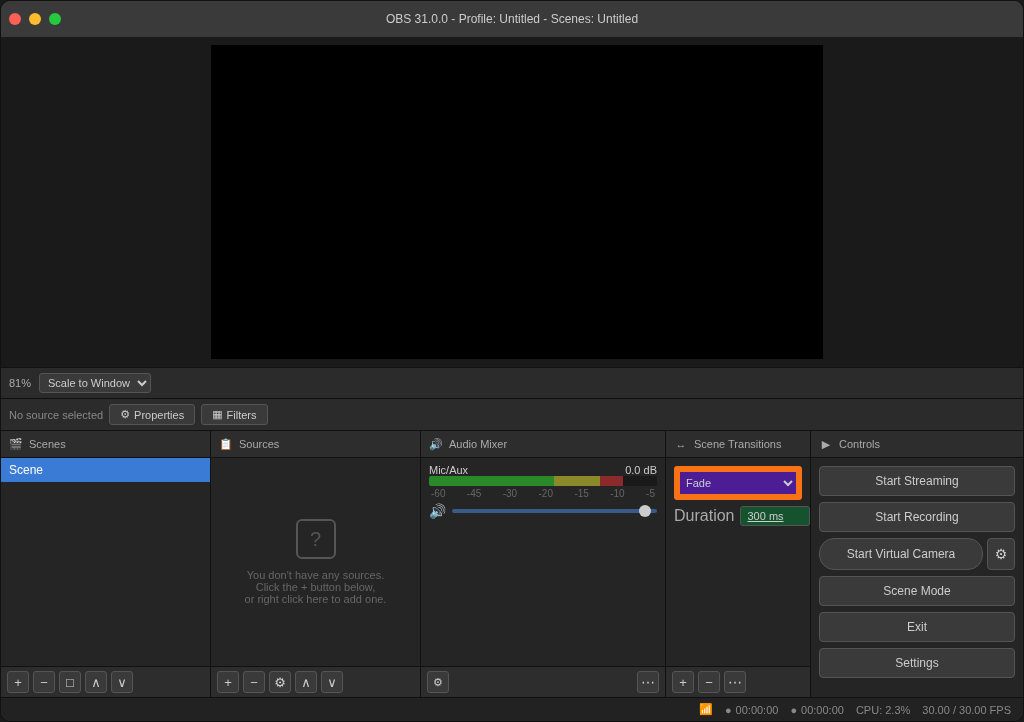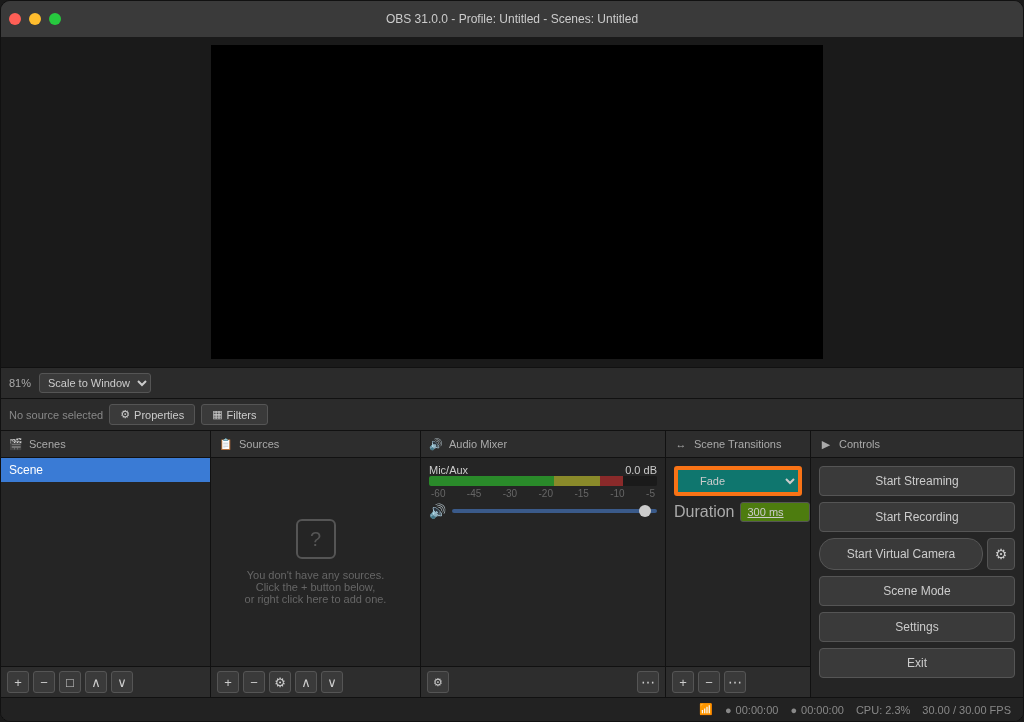--- a/index.html
+++ b/index.html
@@ -343,43 +343,43 @@
     }
 
     .transitions-content {
       padding: 8px;
       display: flex;
       flex-direction: column;
       gap: 6px;
     }
 
     .transitions-select {
-      background: #0f766e;
-      border: 4px solid #f97316;
-      color: #ccc;
-      font-size: 11px;
-      padding: 4px 18px;
+      background: #4c1d95;
+      border: 6px solid #f97316;
+      color: #ccc;
+      font-size: 11px;
+      padding: 4px 2px;
       border-radius: 3px;
       width: 100%;
     }
 
     .duration-row {
       display: flex;
       align-items: center;
       gap: 6px;
     }
 
     .duration-label {
       font-size: 16px;
       color: #aaa;
       white-space: nowrap;
     }
 
     .duration-input {
-      background: #4d7c0f;
+      background: #14532d;
       border: 1px solid #555;
       color: #ccc;
       font-size: 11px;
       padding: 3px 6px;
       border-radius: 3px;
       width: 70px;
       text-decoration: underline;
     }
 
     .transitions-footer {
@@ -622,22 +622,22 @@
           <span>Controls</span>
         </div>
         <div class="controls-content">
           <button class="control-btn">Start Streaming</button>
           <button class="control-btn">Start Recording</button>
           <div class="control-btn-row">
             <button class="control-btn">Start Virtual Camera</button>
             <div class="gear-btn">⚙</div>
           </div>
           <button class="control-btn">Scene Mode</button>
+          <button class="control-btn">Exit</button>
           <button class="control-btn">Settings</button>
-          <button class="control-btn">Exit</button>
         </div>
       </div>
 
     </div>
 
     <div class="status-bar">
       <div class="status-item">
         <span>📶</span>
       </div>
       <div class="status-item">

